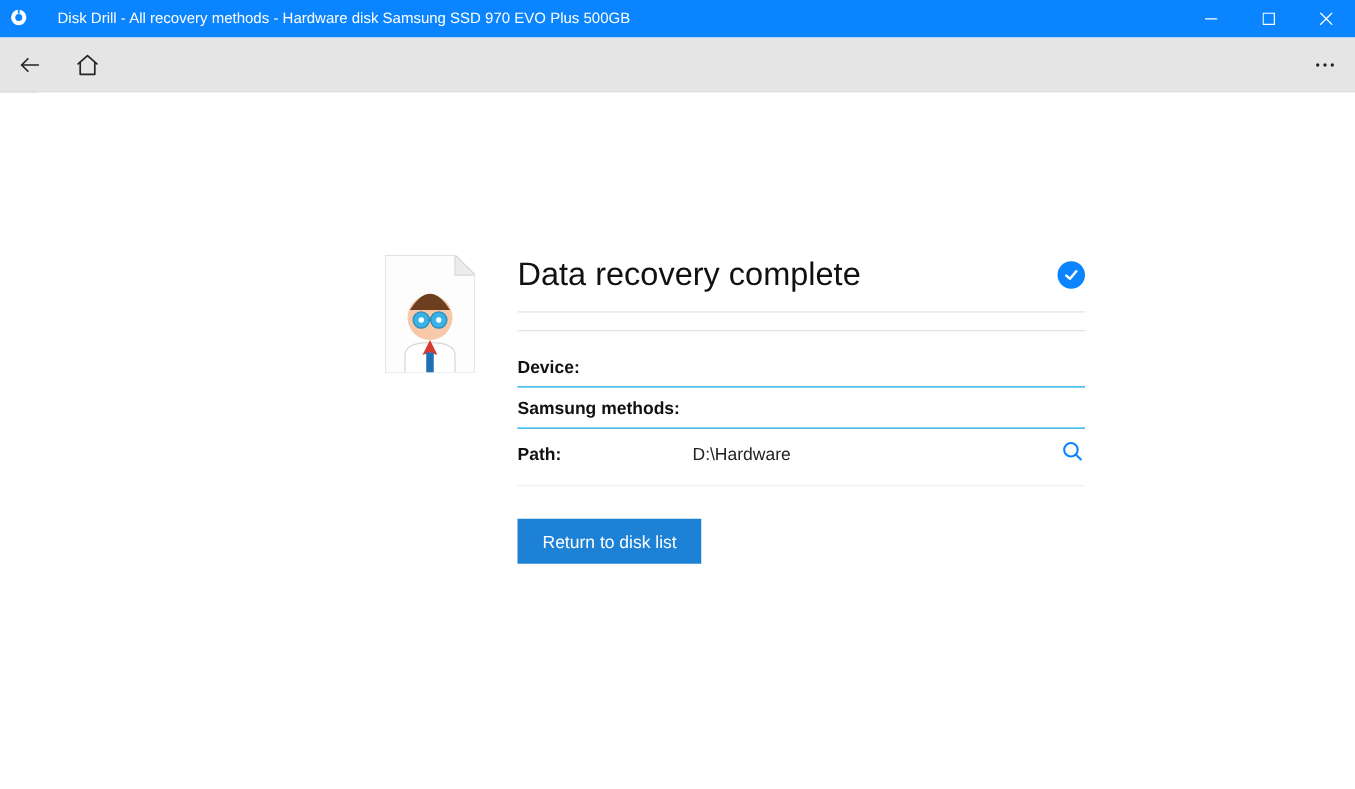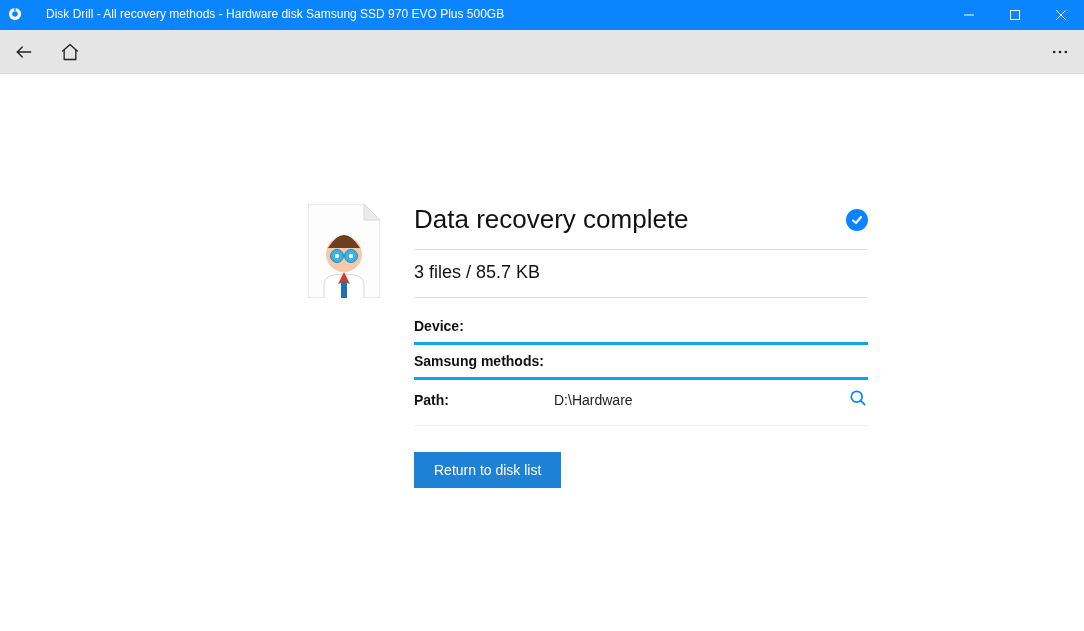--- a/index.html
+++ b/index.html
@@ -81,21 +81,21 @@
   }
   .summary {
     font-size: 18px;
     color: #111;
   }
   .details { margin-top: 4px; font-size: 14px; }
   .drow {
     display: flex;
     align-items: center;
     padding: 8px 0;
-    border-bottom: 3px solid #0ea5e9;
+    border-bottom: 1px solid #0ea5e9;
   }
   .drow.last { border-bottom: none; padding-bottom: 14px; border-bottom: 1px solid #efefef;}
   .dlabel {
     width: 140px;
     font-weight: 600;
     color: #111;
   }
   .dval { color: #222; flex: 1; }
   .dsub { color: #888; font-size: 13px; margin-top: 2px; }
   .path-row { display: flex; align-items: center; justify-content: space-between; }
@@ -192,21 +192,20 @@
     <div class="info">
       <div class="row-title">
         <div class="heading">Data recovery complete</div>
         <div class="check-badge">
           <svg width="12" height="12" viewBox="0 0 12 12">
               <polyline points="2,6.5 5,9 10,3" fill="none" stroke="#fff" stroke-width="2" stroke-linecap="round" stroke-linejoin="round"></polyline>
             </svg>
         </div>
       </div>
       <hr class="sep">
-      <div class="summary">3 files / 85.7 KB</div>
       <hr class="sep">
 
       <div class="details">
         <div class="drow">
           <div class="dlabel">Device:</div>
           <div class="dval">
           </div>
         </div>
         <div class="drow">
           <div class="dlabel">Samsung methods:</div>

